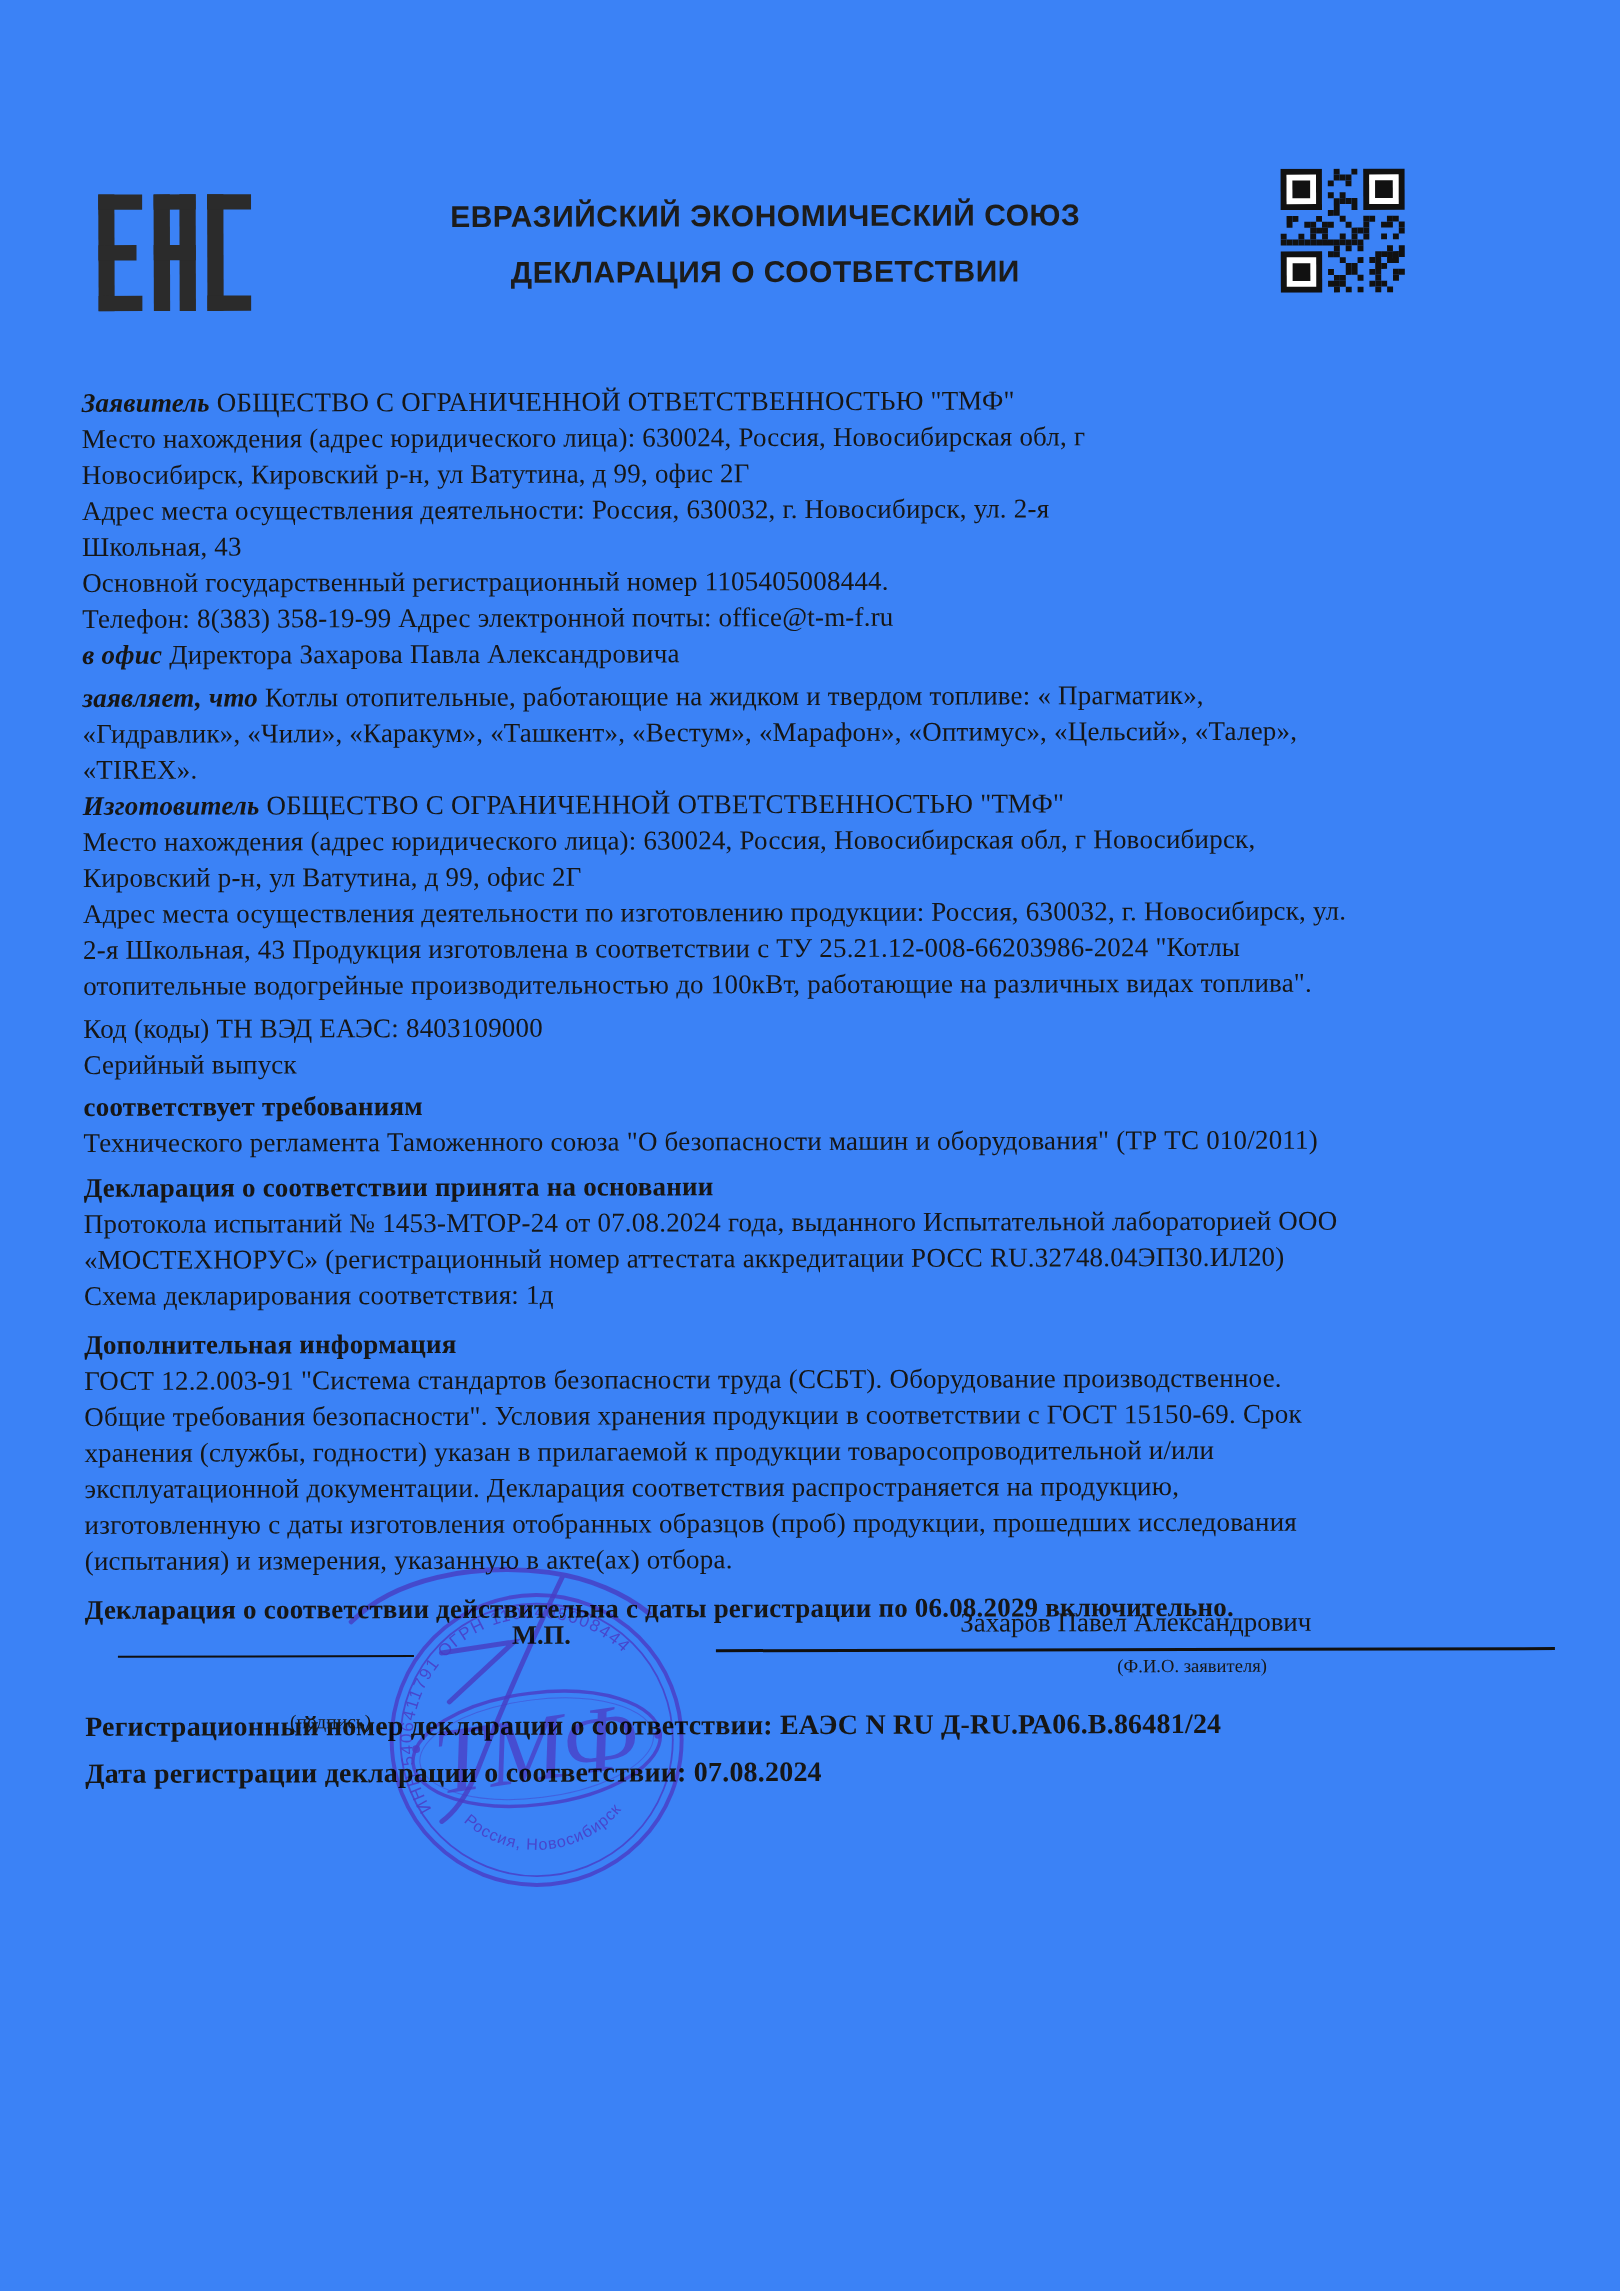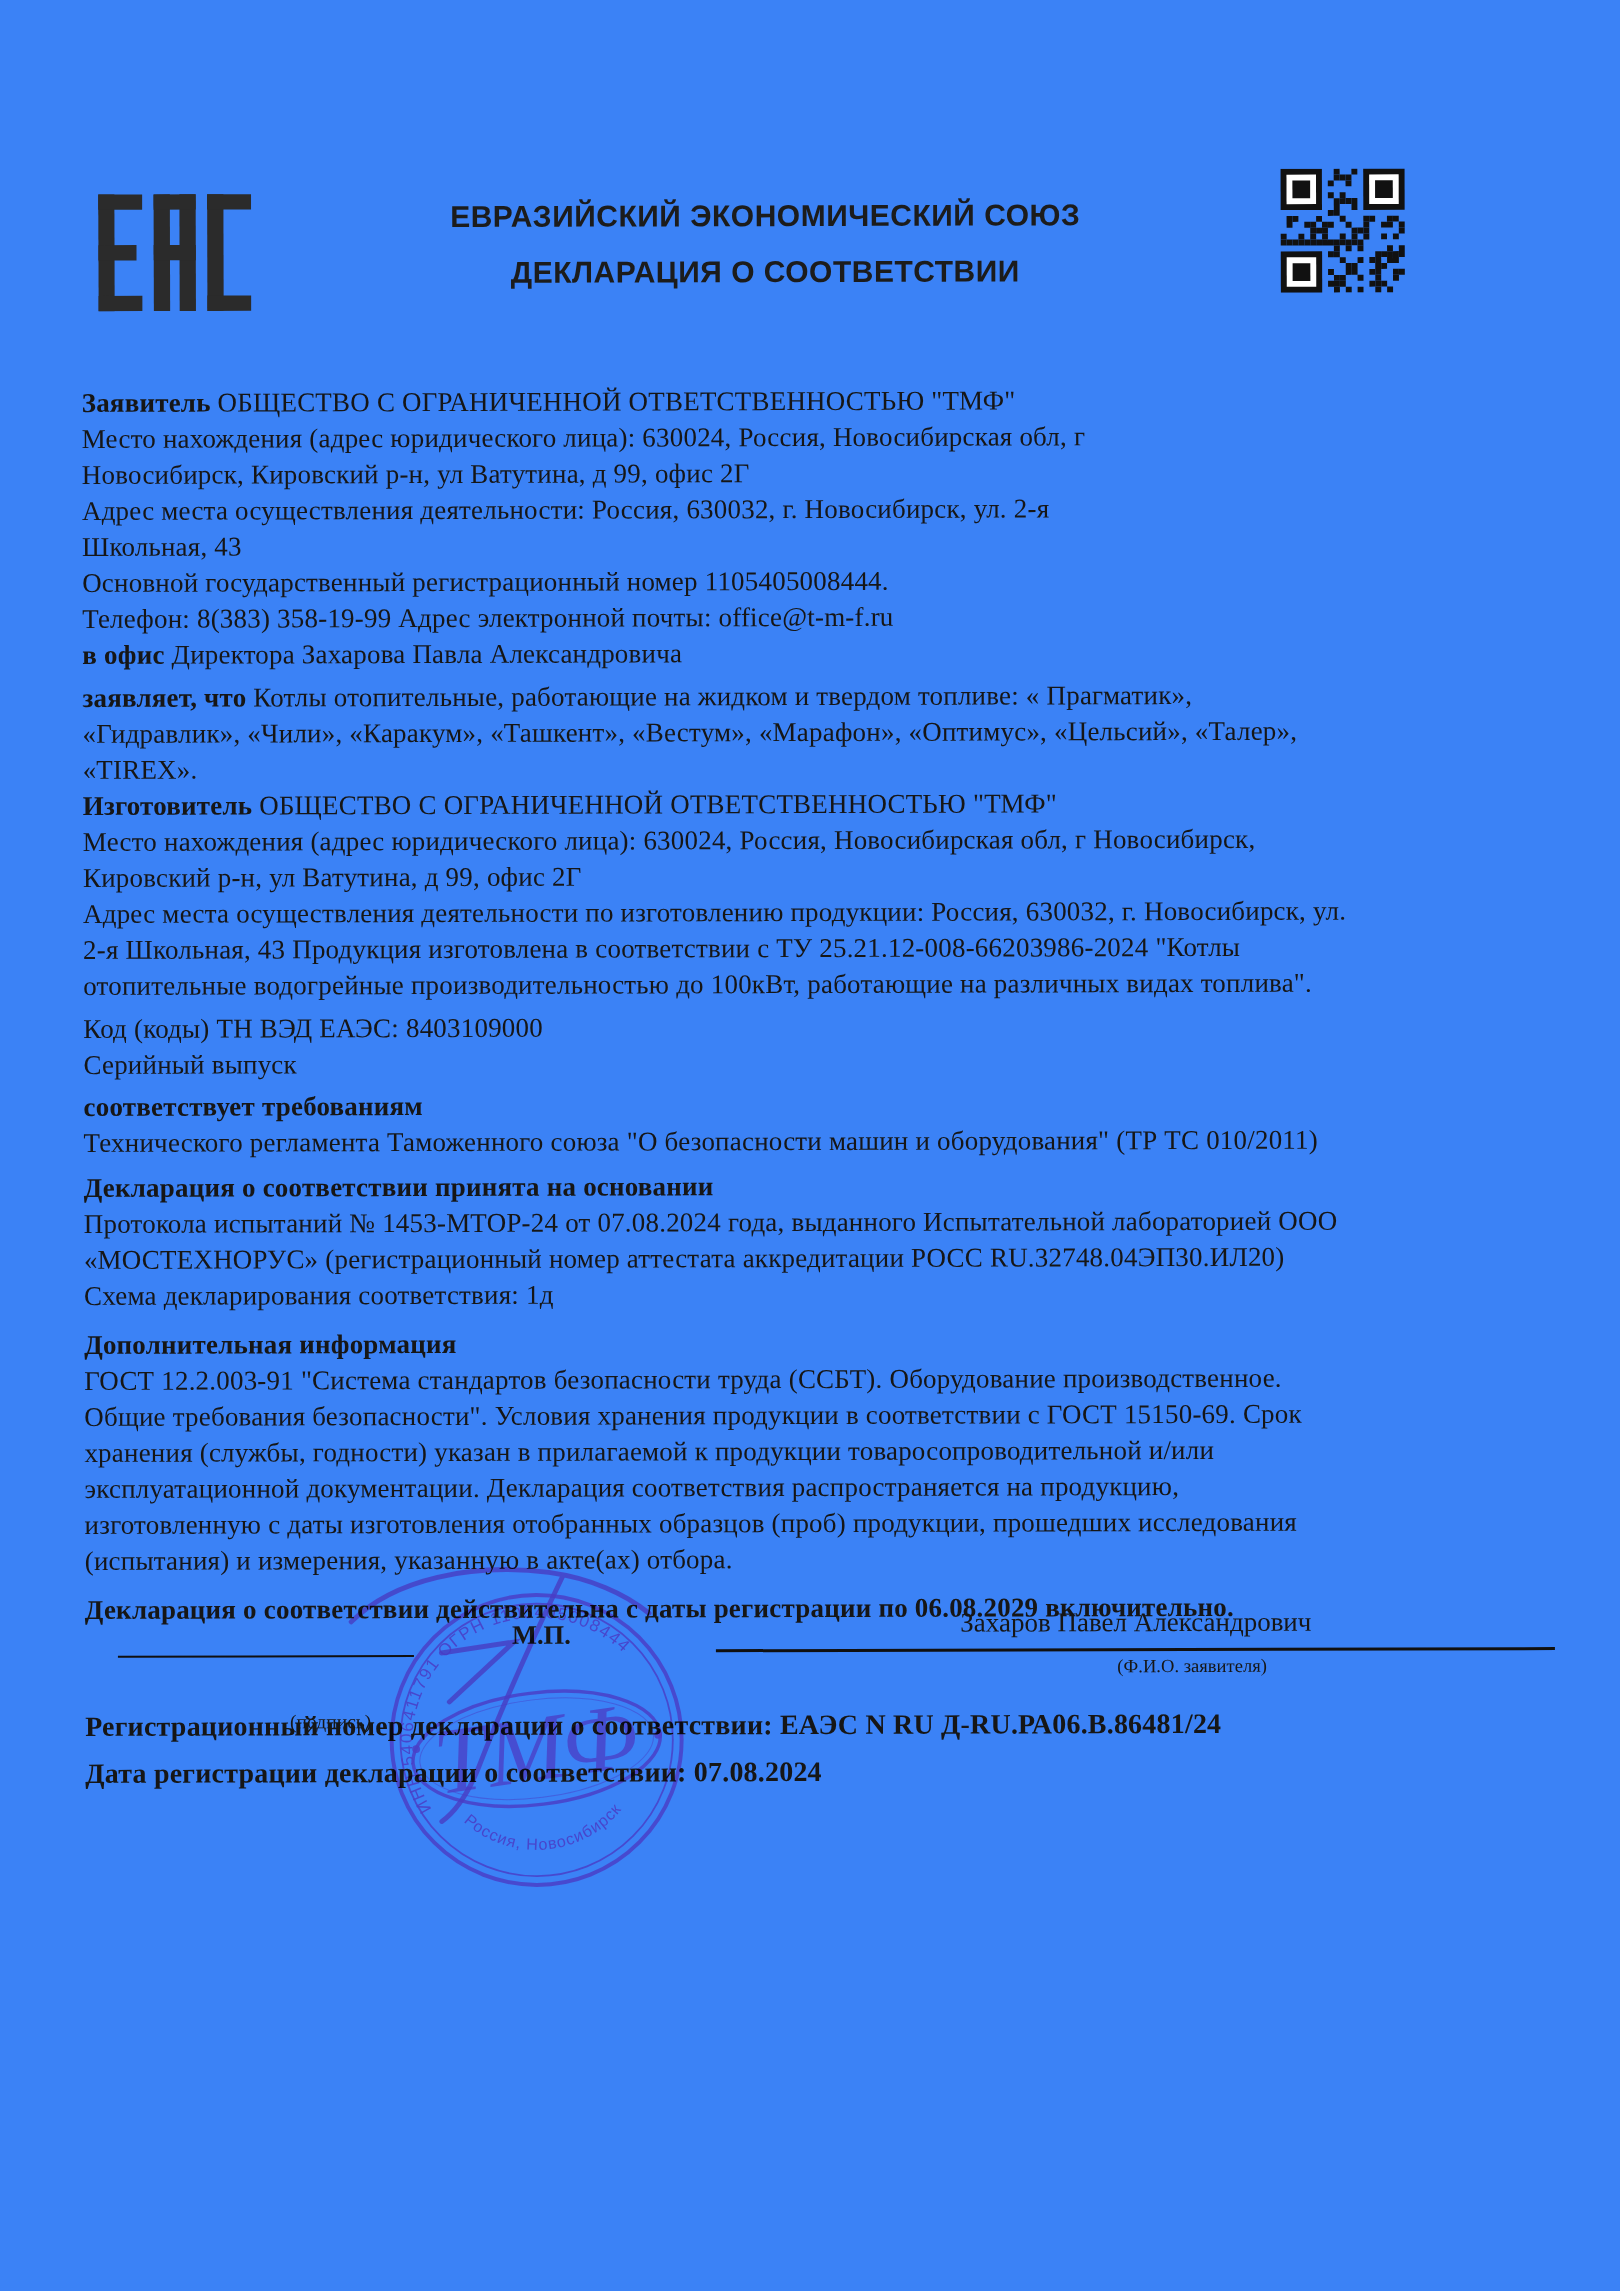--- a/index.html
+++ b/index.html
@@ -10,21 +10,21 @@
   
   .eac-logo{position:absolute;left:100px;top:192px;width:153px;height:118px;}
   .title{position:absolute;left:424px;top:188px;width:686px;text-align:center;
          font-family:"Liberation Sans",sans-serif;font-weight:bold;font-size:30px;
          line-height:56px;color:#1c1c1c;letter-spacing:0.5px;white-space:nowrap;}
   .qr{position:absolute;left:1280px;top:170px;width:129px;height:124px;}
 
   
   .doc-body{position:absolute;left:83px;top:383px;width:1480px;}
   .line{font-size:27px;line-height:36px;white-space:nowrap;letter-spacing:0.2px;}
-  .line b{letter-spacing:0.2px;}
+  .line b{letter-spacing:0.2px;font-style:italic;}
   .line.bold{font-weight:bold;}
 
   
   .abs{position:absolute;white-space:nowrap;}
   .fio-value{left:931px;top:1608px;width:406px;text-align:center;font-size:27px;}
   .mp{left:510px;top:1619px;font-size:26.5px;font-weight:bold;}
   .sig-line-left{left:116px;top:1654px;width:296px;border-top:2.9px solid #101010;height:0;}
   .sig-line-right{left:714px;top:1649px;width:839px;border-top:3.9px solid #101010;height:0;}
   .cap-podpis{left:245px;top:1662px;width:167px;text-align:center;font-size:19.6px;margin-top:48px;}
   .cap-fio{left:1000px;top:1656px;width:265px;text-align:right;font-size:18.6px;}

